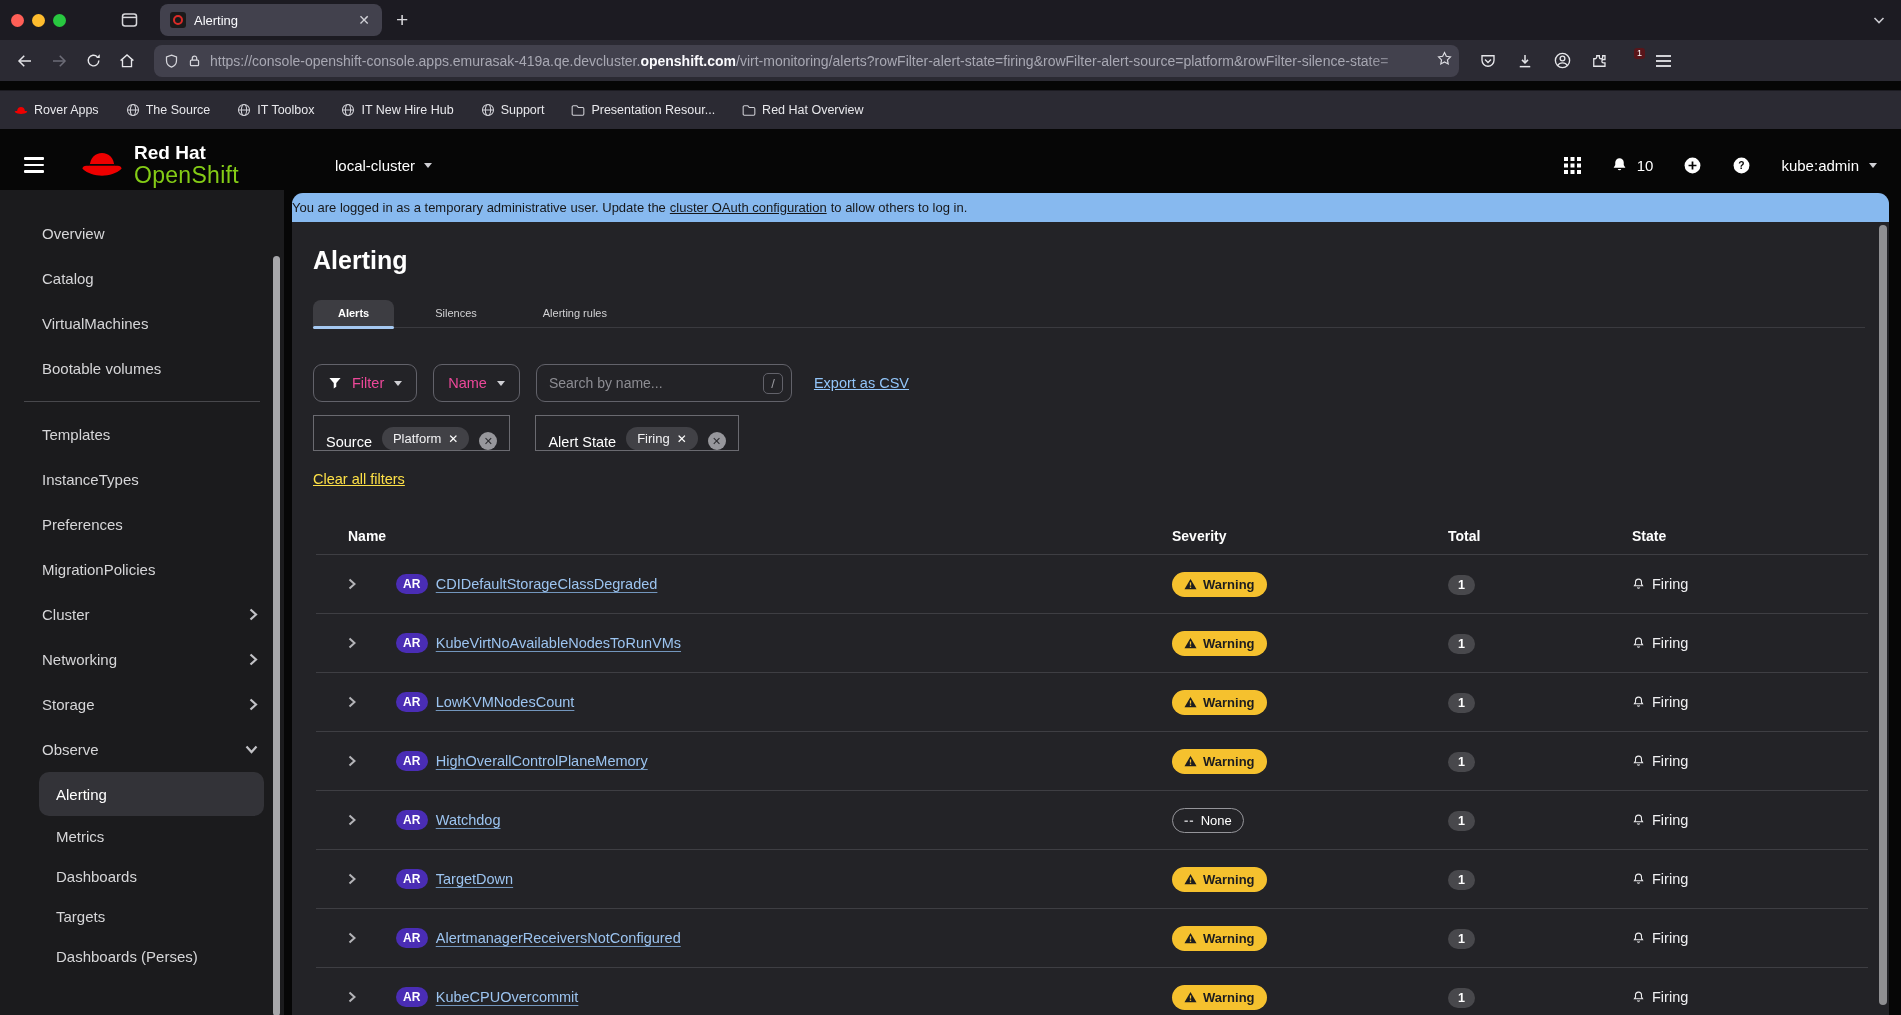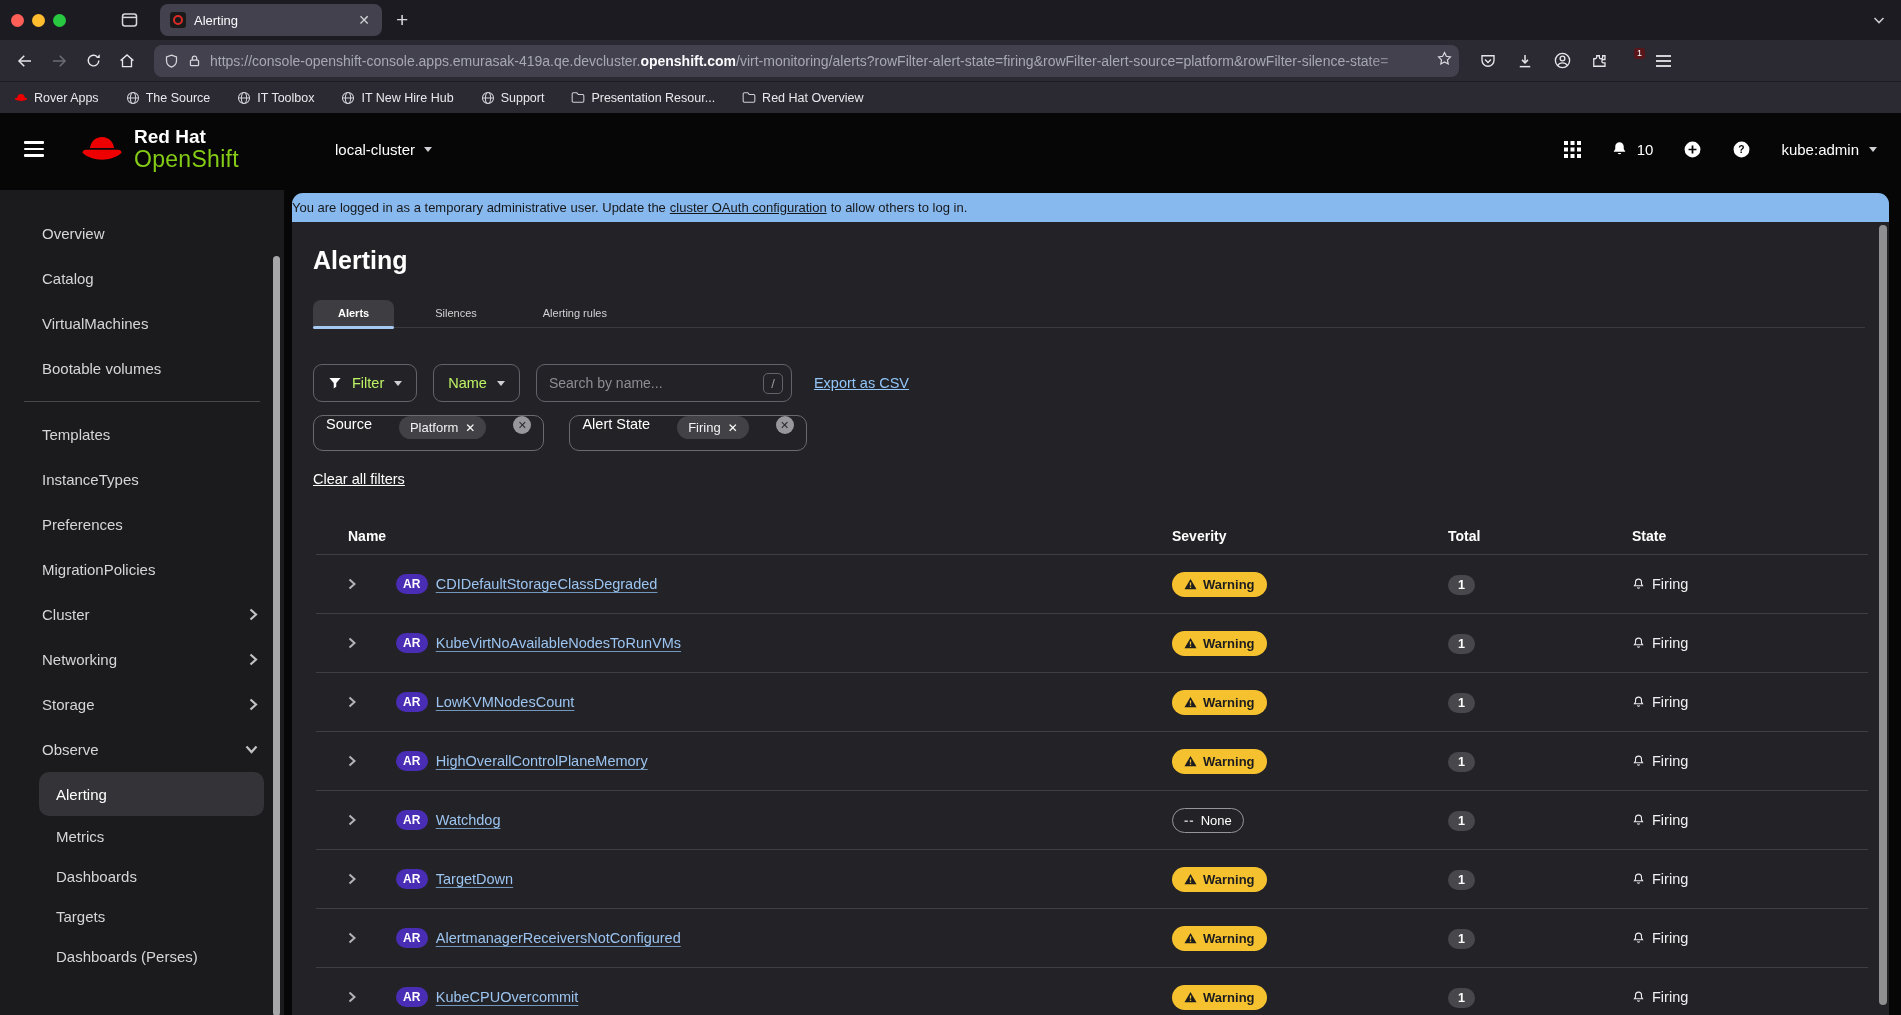--- a/index.html
+++ b/index.html
@@ -31,22 +31,22 @@
   .urltext .domain { color:#fbfbfe; font-weight:600; }
   .url-fade { position:absolute; right:34px; top:0; bottom:0; width:60px;
     background:linear-gradient(to right, rgba(66,65,77,0), #42414d); }
   .url-star { position:absolute; right:6px; top:5px; color:#dcdce2; }
   .nav-right { display:flex; align-items:center; gap:7px; margin-left:10px; }
   .ext-red { position:relative; width:20px; height:20px; }
   .ext-red .shape { width:17px; height:17px; margin-top:3px; background:#b5151d; border-radius:3px 3px 6px 6px; }
   .ext-badge { position:absolute; top:-3px; right:-4px; background:#58151a; color:#fff; font-size:9px;
     padding:1px 3px; border-radius:3px; line-height:1.1; }
 
-  .bookbar { height:32px; background:#2b2a33; display:flex; align-items:center; padding:0 14px; gap:27px;
-    border-top:1px solid #1c1b22; }
+  .bookbar { height:39px; background:#2b2a33; display:flex; align-items:center; padding:0 14px; gap:27px;
+    border-top:1px solid #1c1b22;margin-top:9px; }
   .bookmark { display:flex; align-items:center; gap:6px; color:#e8e8ec; font-size:12.5px; white-space:nowrap; }
   .bookmark .bicon { color:#d0d0d6; }
 
   
   .masthead { height:72px; background:#060606; display:flex; align-items:center; padding:0 24px; }
   .mast-burger { width:26px; display:flex; flex-direction:column; gap:4px; margin-right:30px; }
   .mast-burger i { display:block; height:2.5px; background:#fff; border-radius:1px; width:20px; }
   .brand { display:flex; align-items:center; gap:10px; }
   .brand-text { line-height:1.05; }
   .brand-text .l1 { color:#fff; font-weight:700; font-size:19px; }
@@ -80,38 +80,38 @@
   .page-title { margin:24px 0 0 21px; color:#fff; font-size:25px; font-weight:700; }
 
   .tabs { margin:25px 24px 0 21px; display:flex; gap:16px; border-bottom:1px solid #3a3a3f; position:relative; }
   .tabbtn { padding:7px 25px 8px; font-size:11px; color:#d2d2d4; position:relative; }
   .tabbtn.active { background:#3d3d42; border-radius:8px 8px 0 0; color:#fff; font-weight:700; }
   .tabbtn.active::after { content:""; position:absolute; left:0; right:0; bottom:-2px; height:3.5px;
     background:#a6c9f2; border-radius:2px; }
 
   .toolbar { margin:36px 0 0 21px; display:flex; align-items:center; gap:16px; }
   .tbtn { height:38px; border:1px solid #62626a; border-radius:9px; display:flex; align-items:center;
-    gap:10px; padding:0 14px; color:#bef264; font-size:14.5px; background:transparent; }
+    gap:10px; padding:0 14px; color:#ec4899; font-size:14.5px; background:transparent; }
   .search-wrap { height:38px; width:256px; border:1px solid #62626a; border-radius:9px; display:flex;
     align-items:center; padding:0 8px 0 12px; gap:8px; }
   .search-wrap input { flex:1; background:transparent; border:none; outline:none; color:#e2e2e6; font-size:14px;
     font-family:inherit; min-width:0; }
   .search-wrap input::placeholder { color:#8d8d93; }
   .kbd { border:1px solid #62626a; border-radius:5px; color:#9a9aa0; font-size:13px; padding:2px 7px; }
   .export-link { color:#92c5f9; font-size:14.5px; margin-left:6px; }
 
   .chips { margin:13px 0 0 21px; display:flex; gap:25px; }
-  .chip-group { height:36px; border:1px solid #6a6a70; border-radius:10px; display:flex; align-items:flex-start;
-    gap:27px; padding:0 12px; color:#fff; font-size:14.5px; }
+  .chip-group { height:36px; border:1px solid #6a6a70; border-radius:0; display:flex; align-items:flex-end;
+    gap:10px; padding:0 12px; color:#fff; font-size:14.5px; }
   .chip { background:#414146; border-radius:13px; padding:4px 11px; font-size:13px; color:#f2f2f4;
     display:flex; align-items:center; gap:7px; }
   .chip .x { font-weight:700; font-size:12px; color:#fff; }
   .chip-clear { width:18px; height:18px; border-radius:50%; background:#97979c; color:#2b2b2f; font-size:11px;
     font-weight:700; display:flex; align-items:center; justify-content:center; }
-  .clear-link { margin:20px 0 0 21px; display:inline-block; color:#ffffff; font-size:14.5px; text-decoration:underline; }
+  .clear-link { margin:20px 0 0 21px; display:inline-block; color:#fde047; font-size:14.5px; text-decoration:underline; }
 
   
   .alert-table { margin:30px 21px 0 24px; }
   .t-head, .t-row { display:grid; grid-template-columns:48px 776px 276px 184px 1fr; padding-left:32px; align-items:center; }
   .t-head { height:37px; border-bottom:1px solid #3e3e43; color:#fff; font-size:14px; font-weight:700; }
   .t-head .h-name { grid-column:1 / span 2; }
   .t-row { height:59px; border-bottom:1px solid #3e3e43; }
   .row-chev { color:#b4b4b8; }
   .name-cell { display:flex; align-items:center; gap:8px; }
   .ar-badge { background:#4a2db5; color:#fff; font-size:12px; font-weight:700; border-radius:11px;

